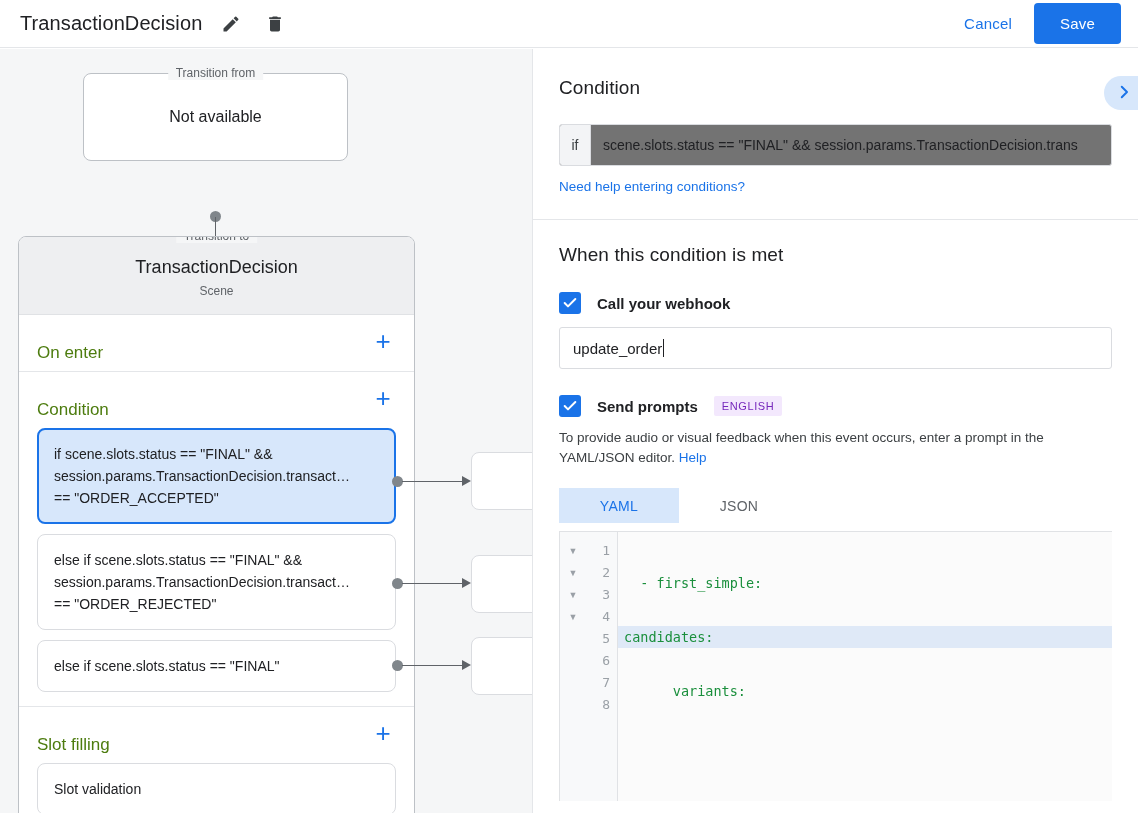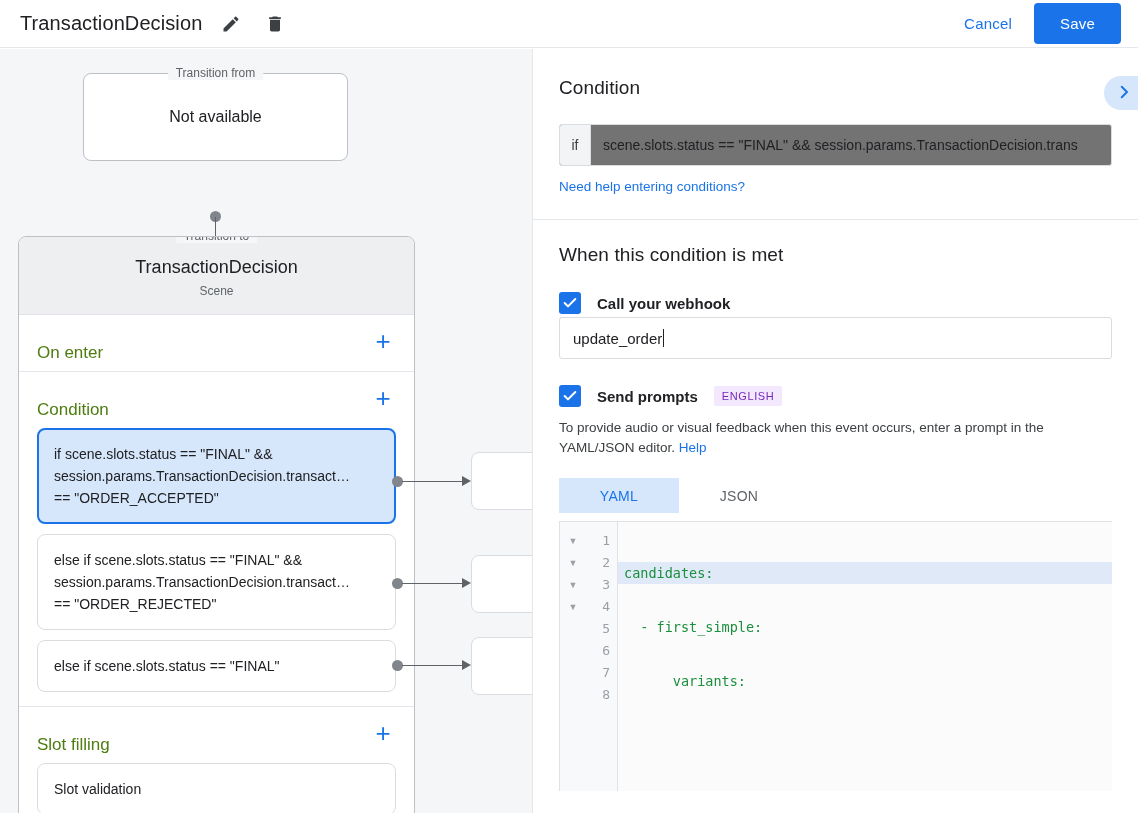--- a/index.html
+++ b/index.html
@@ -194,21 +194,21 @@
     margin-left: 16px; background: #f3e8fd; color: #7627bb;
     font-size: 11px; letter-spacing: .6px; padding: 4px 8px; border-radius: 2px;
   }
   .desc {
     margin-top: 11px; font-size: 13.5px; line-height: 20px; color: #3c4043;
   }
   .desc a { color: #1a73e8; text-decoration: underline; cursor: pointer; }
   .desc a.plain { text-decoration: none; }
 
   .text-input {
-    margin-top: 3px; width: 100%; height: 42px;
+    margin-top: 13px; width: 100%; height: 42px;
     border: 1px solid #dadce0; border-radius: 3px; background: #fff;
     display: flex; align-items: center; padding: 0 13px;
     font-size: 15px; color: #202124; position: relative;
   }
   .caret {
     display: inline-block; width: 1px; height: 18px; background: #202124;
     margin-left: 1px;
   }
 
   .tabs { display: flex; margin-top: 20px; }
@@ -429,22 +429,22 @@
           <div>1</div>
           <div>2</div>
           <div>3</div>
           <div>4</div>
           <div>5</div>
           <div>6</div>
           <div>7</div>
           <div>8</div>
         </div>
         <div class="code">
+          <div class="cl"><span class="tok-key">  - first_simple:</span><span class="tok-plain"></span></div>
           <div class="cl hl"><span class="tok-key">candidates:</span><span class="tok-plain"></span></div>
-          <div class="cl"><span class="tok-key">  - first_simple:</span><span class="tok-plain"></span></div>
           <div class="cl"><span class="tok-key">      variants:</span><span class="tok-plain"></span></div>
           
           
           
           
         </div>
       </div>
     </div>
   </div>
 </div>

